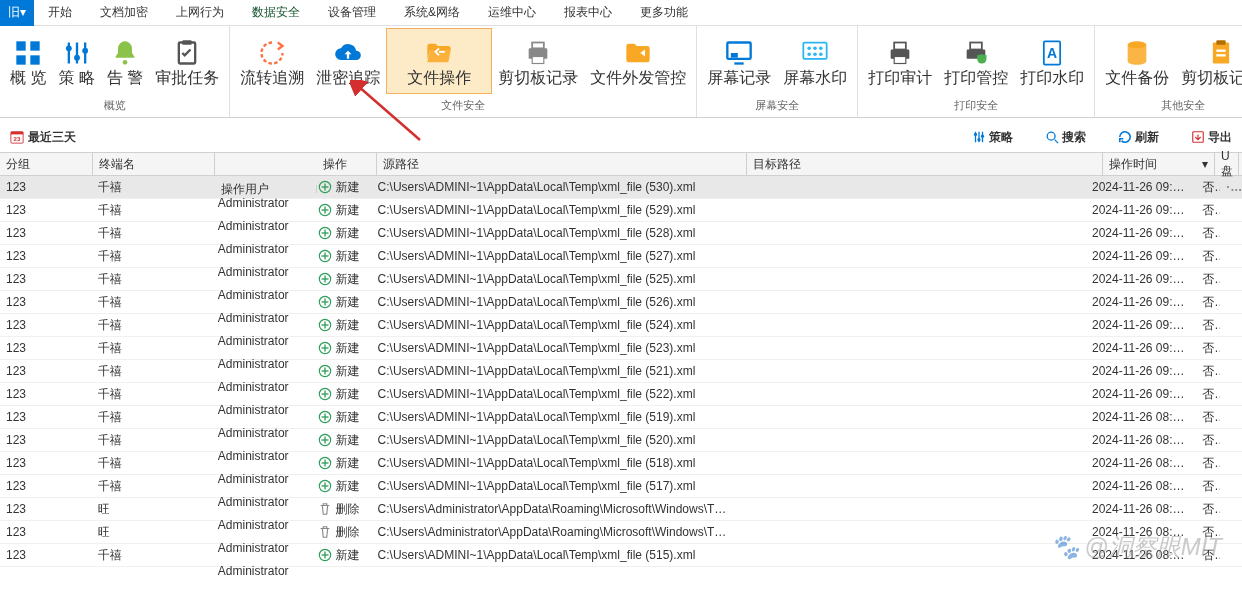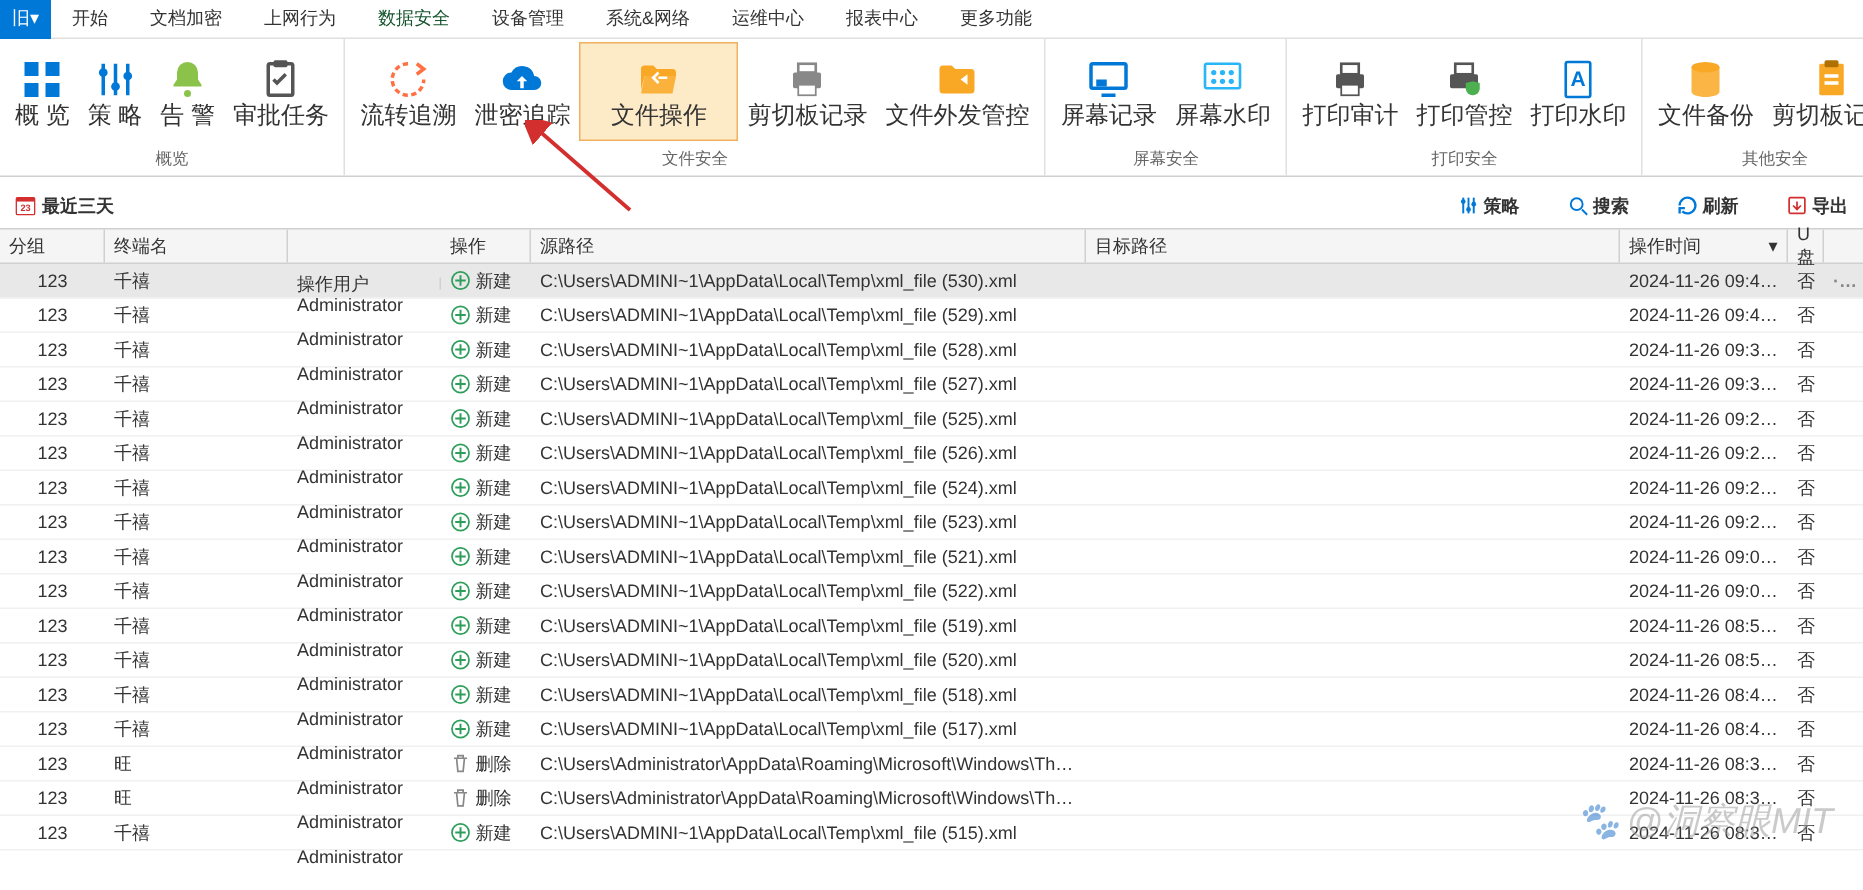--- a/index.html
+++ b/index.html
@@ -33,21 +33,21 @@
 
 
 .table { width: 100%; }
 .thead { display: flex; background: #f5f5f5; border-top: 1px solid #d0d0d0; border-bottom: 1px solid #d0d0d0; height: 24px; }
 .th { padding: 4px 6px; border-right: 1px solid #d0d0d0; font-size: 12px; color: #333; display: flex; align-items: center; }
 .tbody { }
 .tr { display: flex; height: 23px; align-items: center; border-bottom: 1px solid #f0f0f0; }
 .tr.selected { background: #e8e8e8; }
 .td { padding: 3px 6px; font-size: 12px; white-space: nowrap; overflow: hidden; text-overflow: ellipsis; }
 
-.col-group { width: 70px; text-align: center; }
+.col-group { width: 93px; }
 .col-terminal { width: 122px; }
 .col-user { width: 102px; margin-top: 32px; }
 .col-op { width: 60px; display: flex; align-items: center; gap: 3px; }
 .col-src { width: 370px; }
 .col-dst { width: 356px; }
 .col-time { width: 112px; gap: 21px; }
 .col-usb { width: 24px; }
 .col-more { width: 22px; }
 
 .op-icon { width: 14px; height: 14px; display: inline-flex; align-items: center; justify-content: center; }

